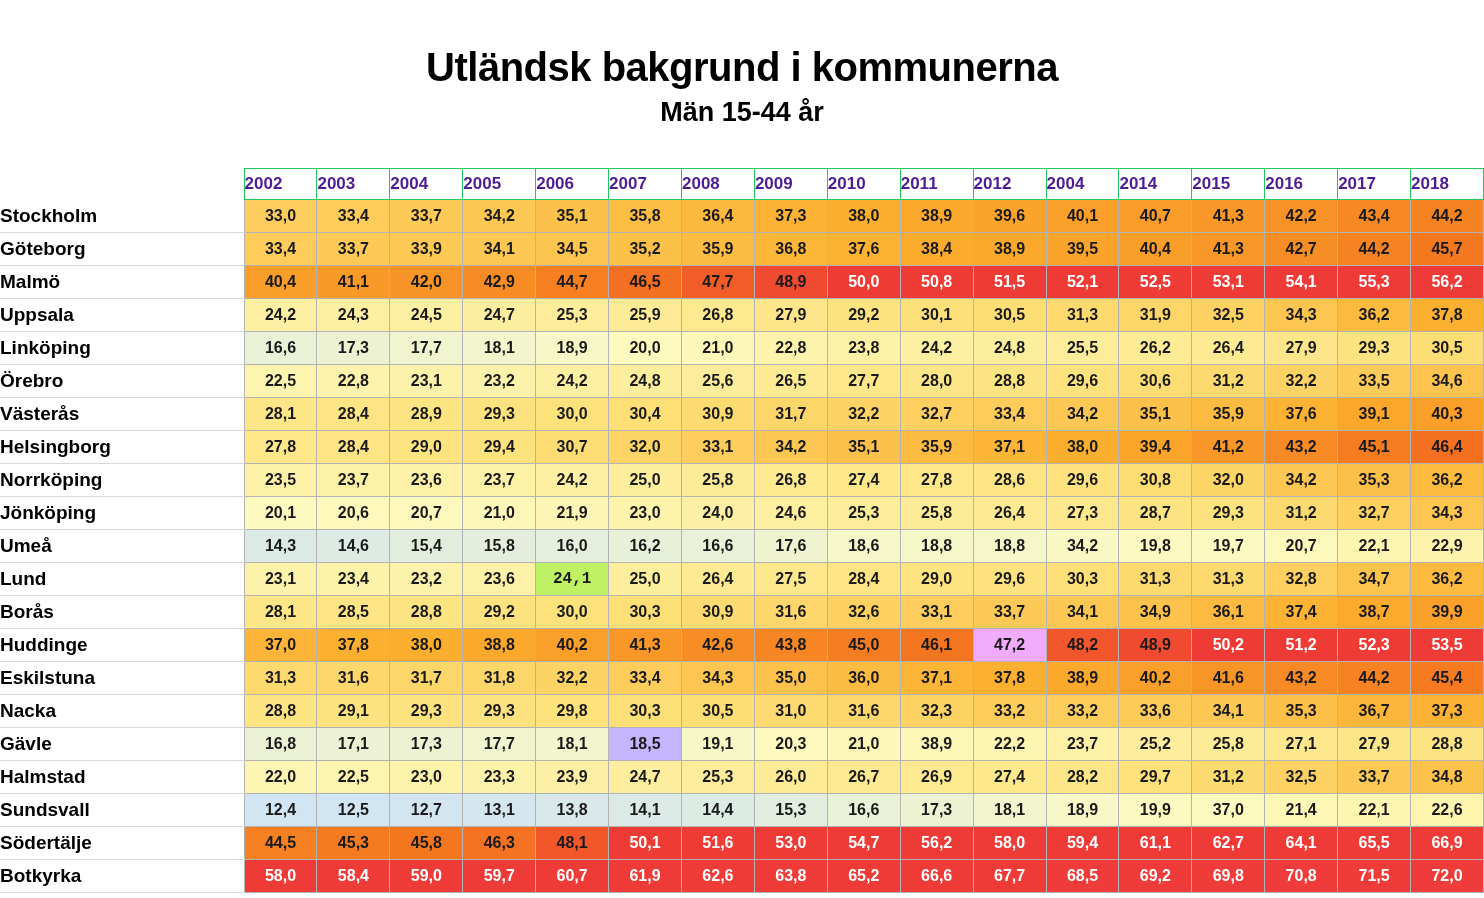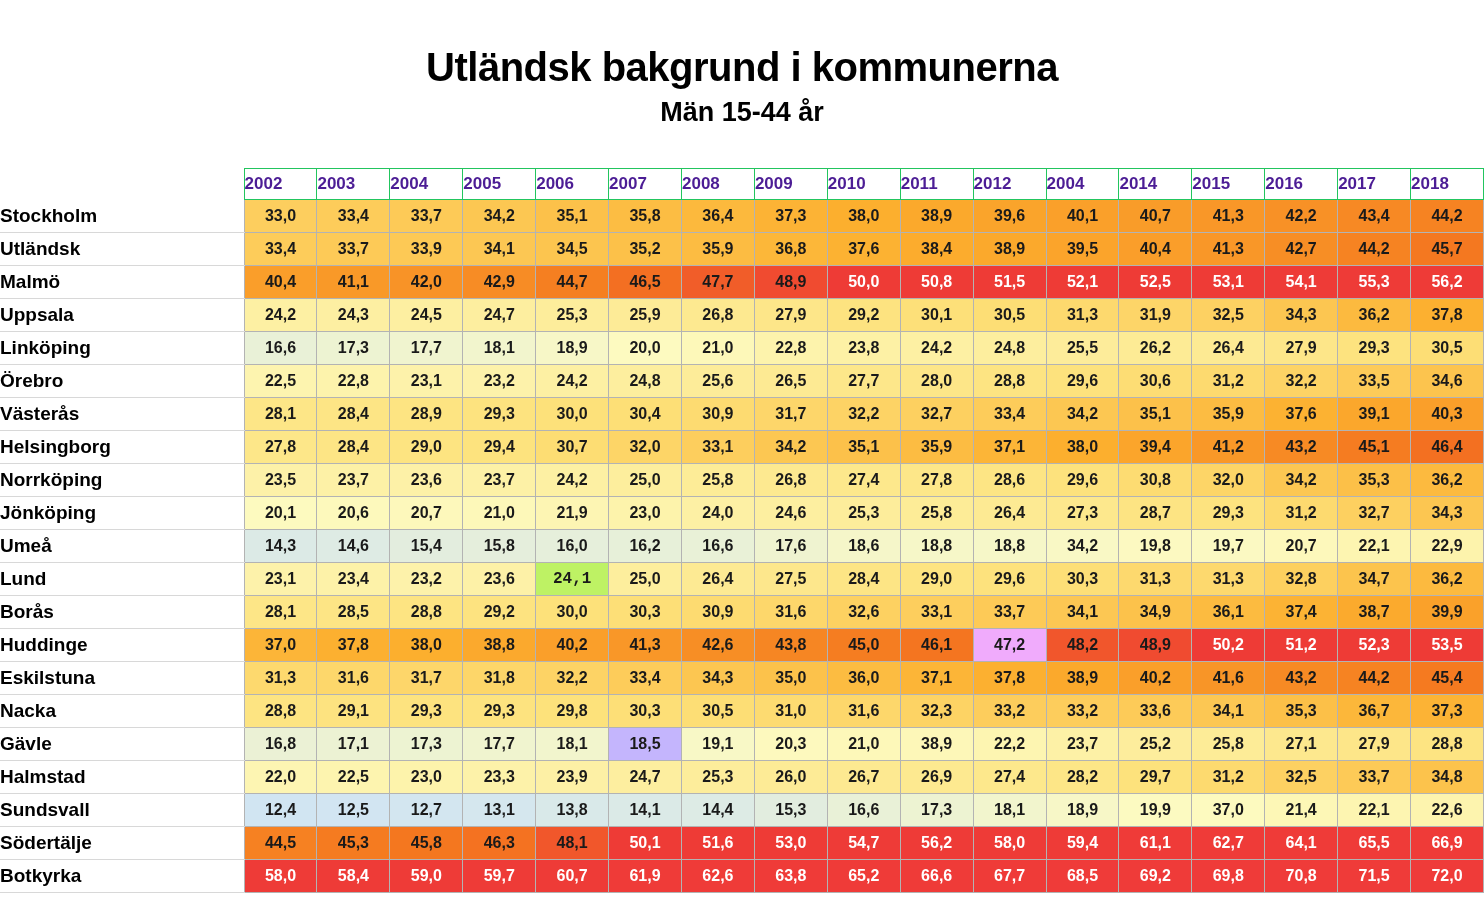--- a/index.html
+++ b/index.html
@@ -158,21 +158,21 @@
             <td class="cell" style="background: rgb(251, 169, 44);">38,9</td>
             <td class="cell" style="background: rgb(250, 164, 43);">39,6</td>
             <td class="cell" style="background: rgb(250, 160, 42);">40,1</td>
             <td class="cell" style="background: rgb(249, 156, 41);">40,7</td>
             <td class="cell" style="background: rgb(249, 151, 40);">41,3</td>
             <td class="cell" style="background: rgb(248, 145, 38);">42,2</td>
             <td class="cell" style="background: rgb(247, 137, 36);">43,4</td>
             <td class="cell" style="background: rgb(246, 131, 34);">44,2</td>
           </tr>
           <tr>
-            <td class="rowlabel">Utländsk</td>
+            <td class="rowlabel">Göteborg</td>
             <td class="cell" style="background: rgb(253, 204, 90);">33,4</td>
             <td class="cell" style="background: rgb(253, 202, 87);">33,7</td>
             <td class="cell" style="background: rgb(253, 201, 85);">33,9</td>
             <td class="cell" style="background: rgb(252, 199, 83);">34,1</td>
             <td class="cell" style="background: rgb(252, 197, 79);">34,5</td>
             <td class="cell" style="background: rgb(252, 193, 73);">35,2</td>
             <td class="cell" style="background: rgb(252, 188, 66);">35,9</td>
             <td class="cell" style="background: rgb(252, 183, 57);">36,8</td>
             <td class="cell" style="background: rgb(252, 178, 50);">37,6</td>
             <td class="cell" style="background: rgb(252, 172, 45);">38,4</td>

